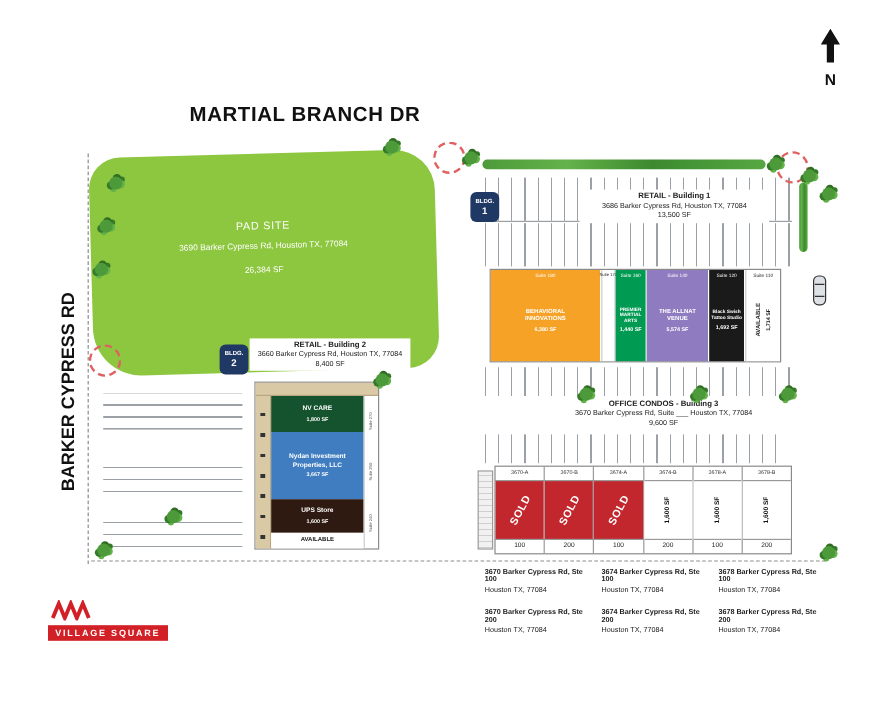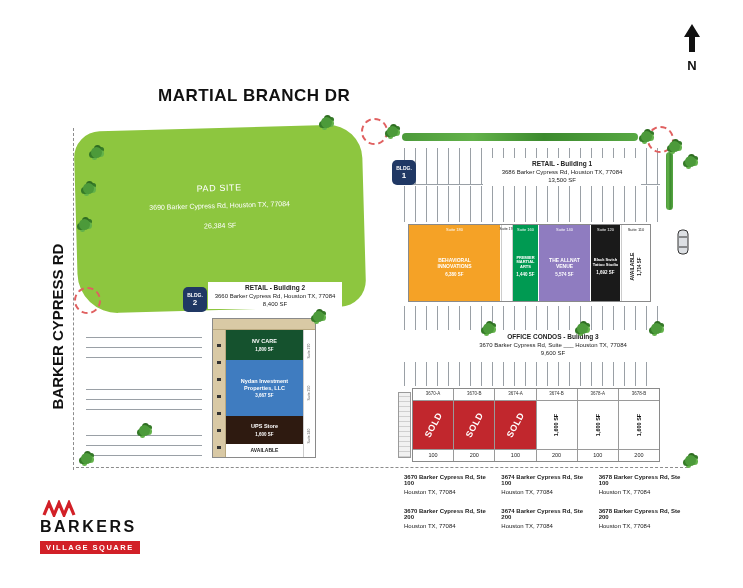--- a/index.html
+++ b/index.html
@@ -356,17 +356,16 @@
     <div class="cell">
       <div class="l1">3678 Barker Cypress Rd, Ste 200</div>
       <div class="l2">Houston TX, 77084</div>
     </div>
   </div>
 
   <div class="abs logo">
     <svg width="40" height="17" viewBox="0 0 40 17">
       <polyline points="2,15 7,3 12,15 17,3 22,15 27,3 32,15" fill="none" stroke="#d22027" stroke-width="3.2"></polyline>
     </svg>
-    <div class="name">BARKERS</div>
     <div class="tag">VILLAGE SQUARE</div>
   </div>
 
 </div>
 
 </body></html>

